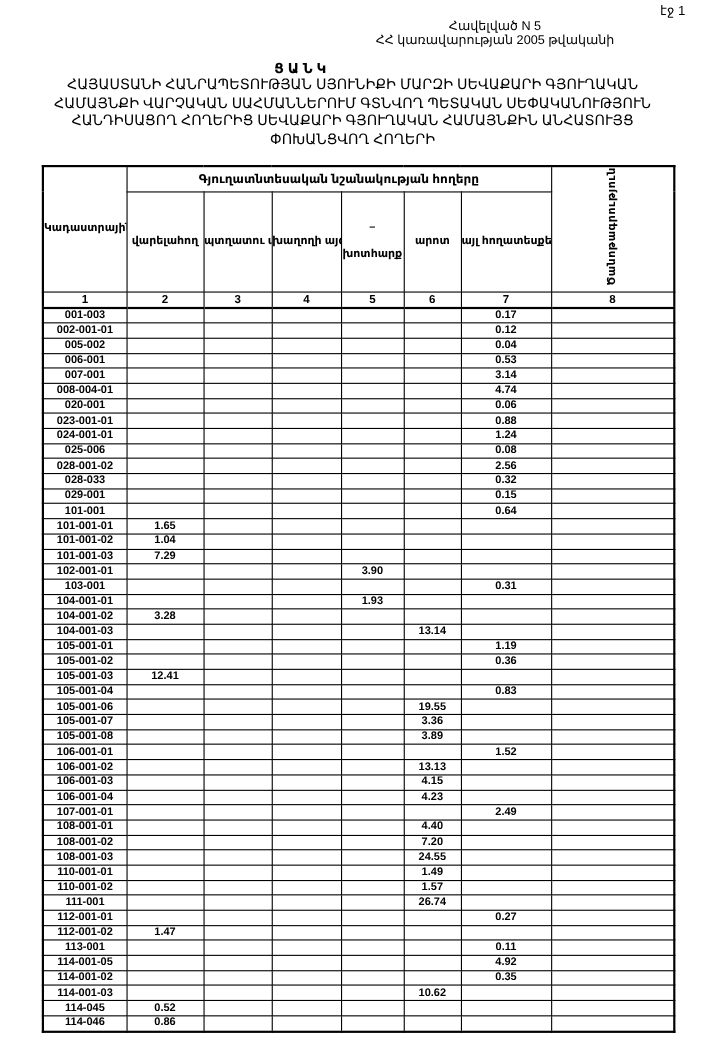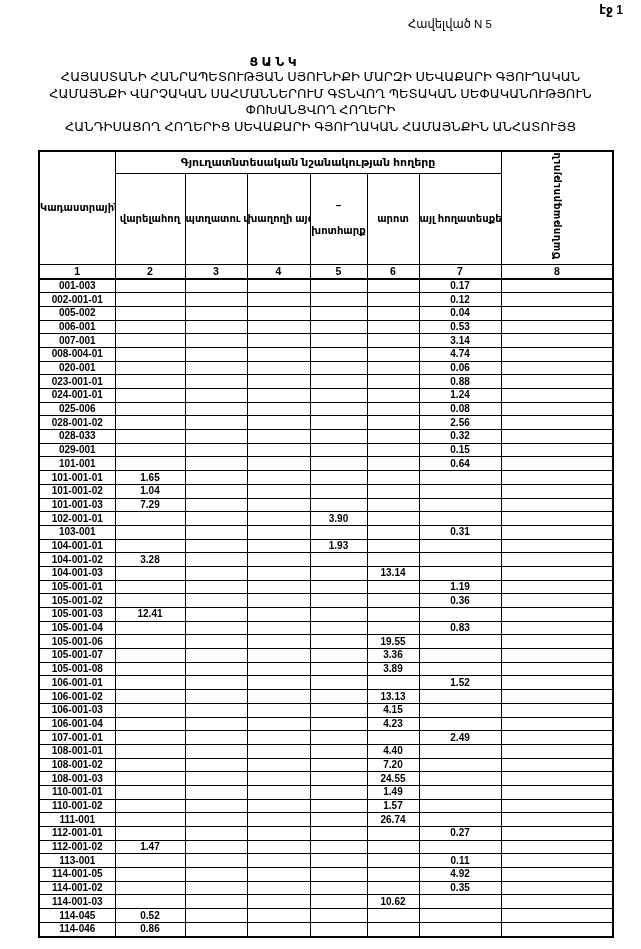--- a/index.html
+++ b/index.html
@@ -13,21 +13,21 @@
     position: relative;
     font-family: "Liberation Sans", "DejaVu Sans", sans-serif;
     color: #000;
     overflow: hidden;
   }
   .page-label {
     position: absolute;
     top: 3px;
     right: 18px;
     font-size: 12px;
-    font-weight: bold;
+    font-weight: normal;
   }
   .appendix-block {
     position: absolute;
     top: 18px;
     right: 6px;
     width: 370px;
     text-align: center;
     font-size: 11.5px;
     font-weight: normal;
     line-height: 13px;
@@ -116,29 +116,30 @@
     margin-bottom: 14px;
   }
 </style>
 </head>
 <body>
 
 <div class="page-label">էջ 1</div>
 
 <div class="appendix-block">
   <div>Հավելված N 5</div>
+  <div>ՀՀ կառավարության 2005 թվականի</div>
 </div>
 
 <div class="doc-type">Ց Ա Ն Կ</div>
 
 <div class="doc-title">
   <div>ՀԱՅԱՍՏԱՆԻ ՀԱՆՐԱՊԵՏՈՒԹՅԱՆ ՍՅՈՒՆԻՔԻ ՄԱՐԶԻ ՍԵՎԱՔԱՐԻ ԳՅՈՒՂԱԿԱՆ</div>
   <div>ՀԱՄԱՅՆՔԻ ՎԱՐՉԱԿԱՆ ՍԱՀՄԱՆՆԵՐՈՒՄ ԳՏՆՎՈՂ ՊԵՏԱԿԱՆ ՍԵՓԱԿԱՆՈՒԹՅՈՒՆ</div>
+  <div>ՀԱՆԴԻՍԱՑՈՂ ՀՈՂԵՐԻՑ ՍԵՎԱՔԱՐԻ ԳՅՈՒՂԱԿԱՆ ՀԱՄԱՅՆՔԻՆ ԱՆՀԱՏՈՒՅՑ</div>
   <div>ՓՈԽԱՆՑՎՈՂ ՀՈՂԵՐԻ</div>
-  <div>ՀԱՆԴԻՍԱՑՈՂ ՀՈՂԵՐԻՑ ՍԵՎԱՔԱՐԻ ԳՅՈՒՂԱԿԱՆ ՀԱՄԱՅՆՔԻՆ ԱՆՀԱՏՈՒՅՑ</div>
 </div>
 
 <table class="main">
   <colgroup>
     <col style="width:76px">
     <col style="width:70px">
     <col style="width:62px">
     <col style="width:63px">
     <col style="width:57px">
     <col style="width:52px">

